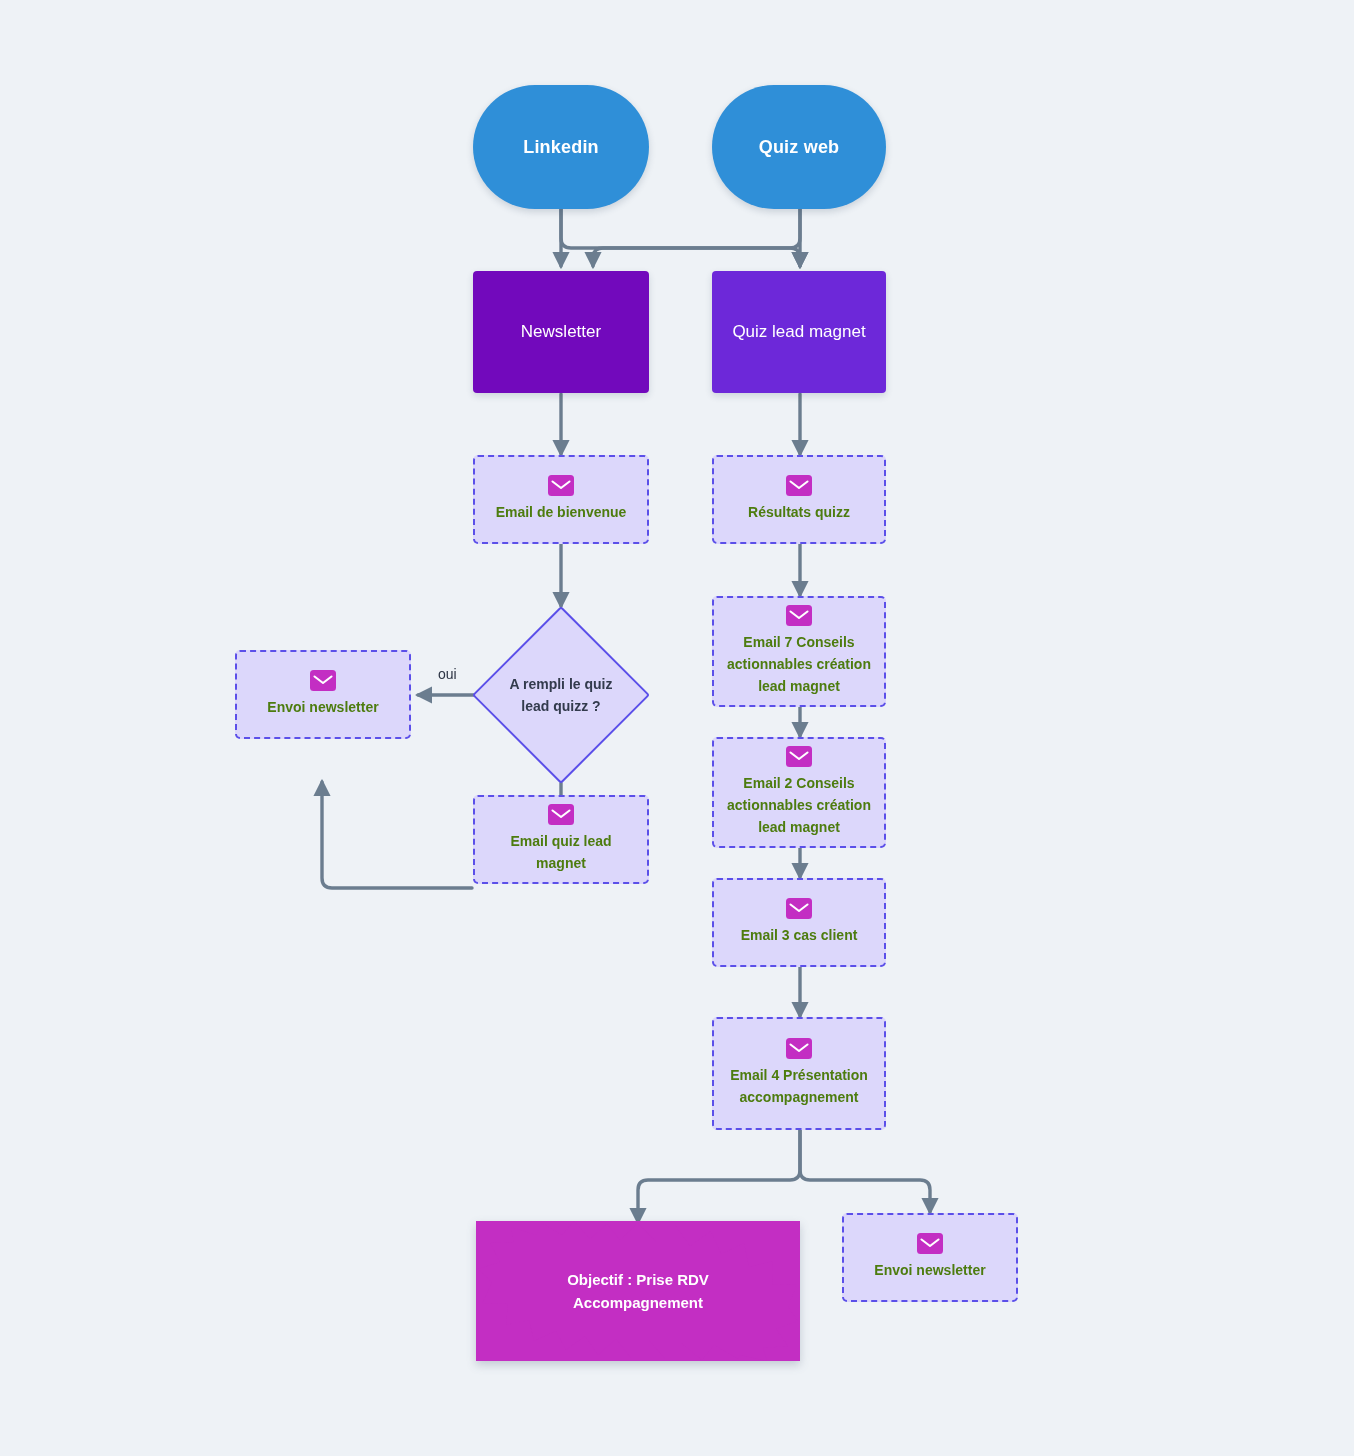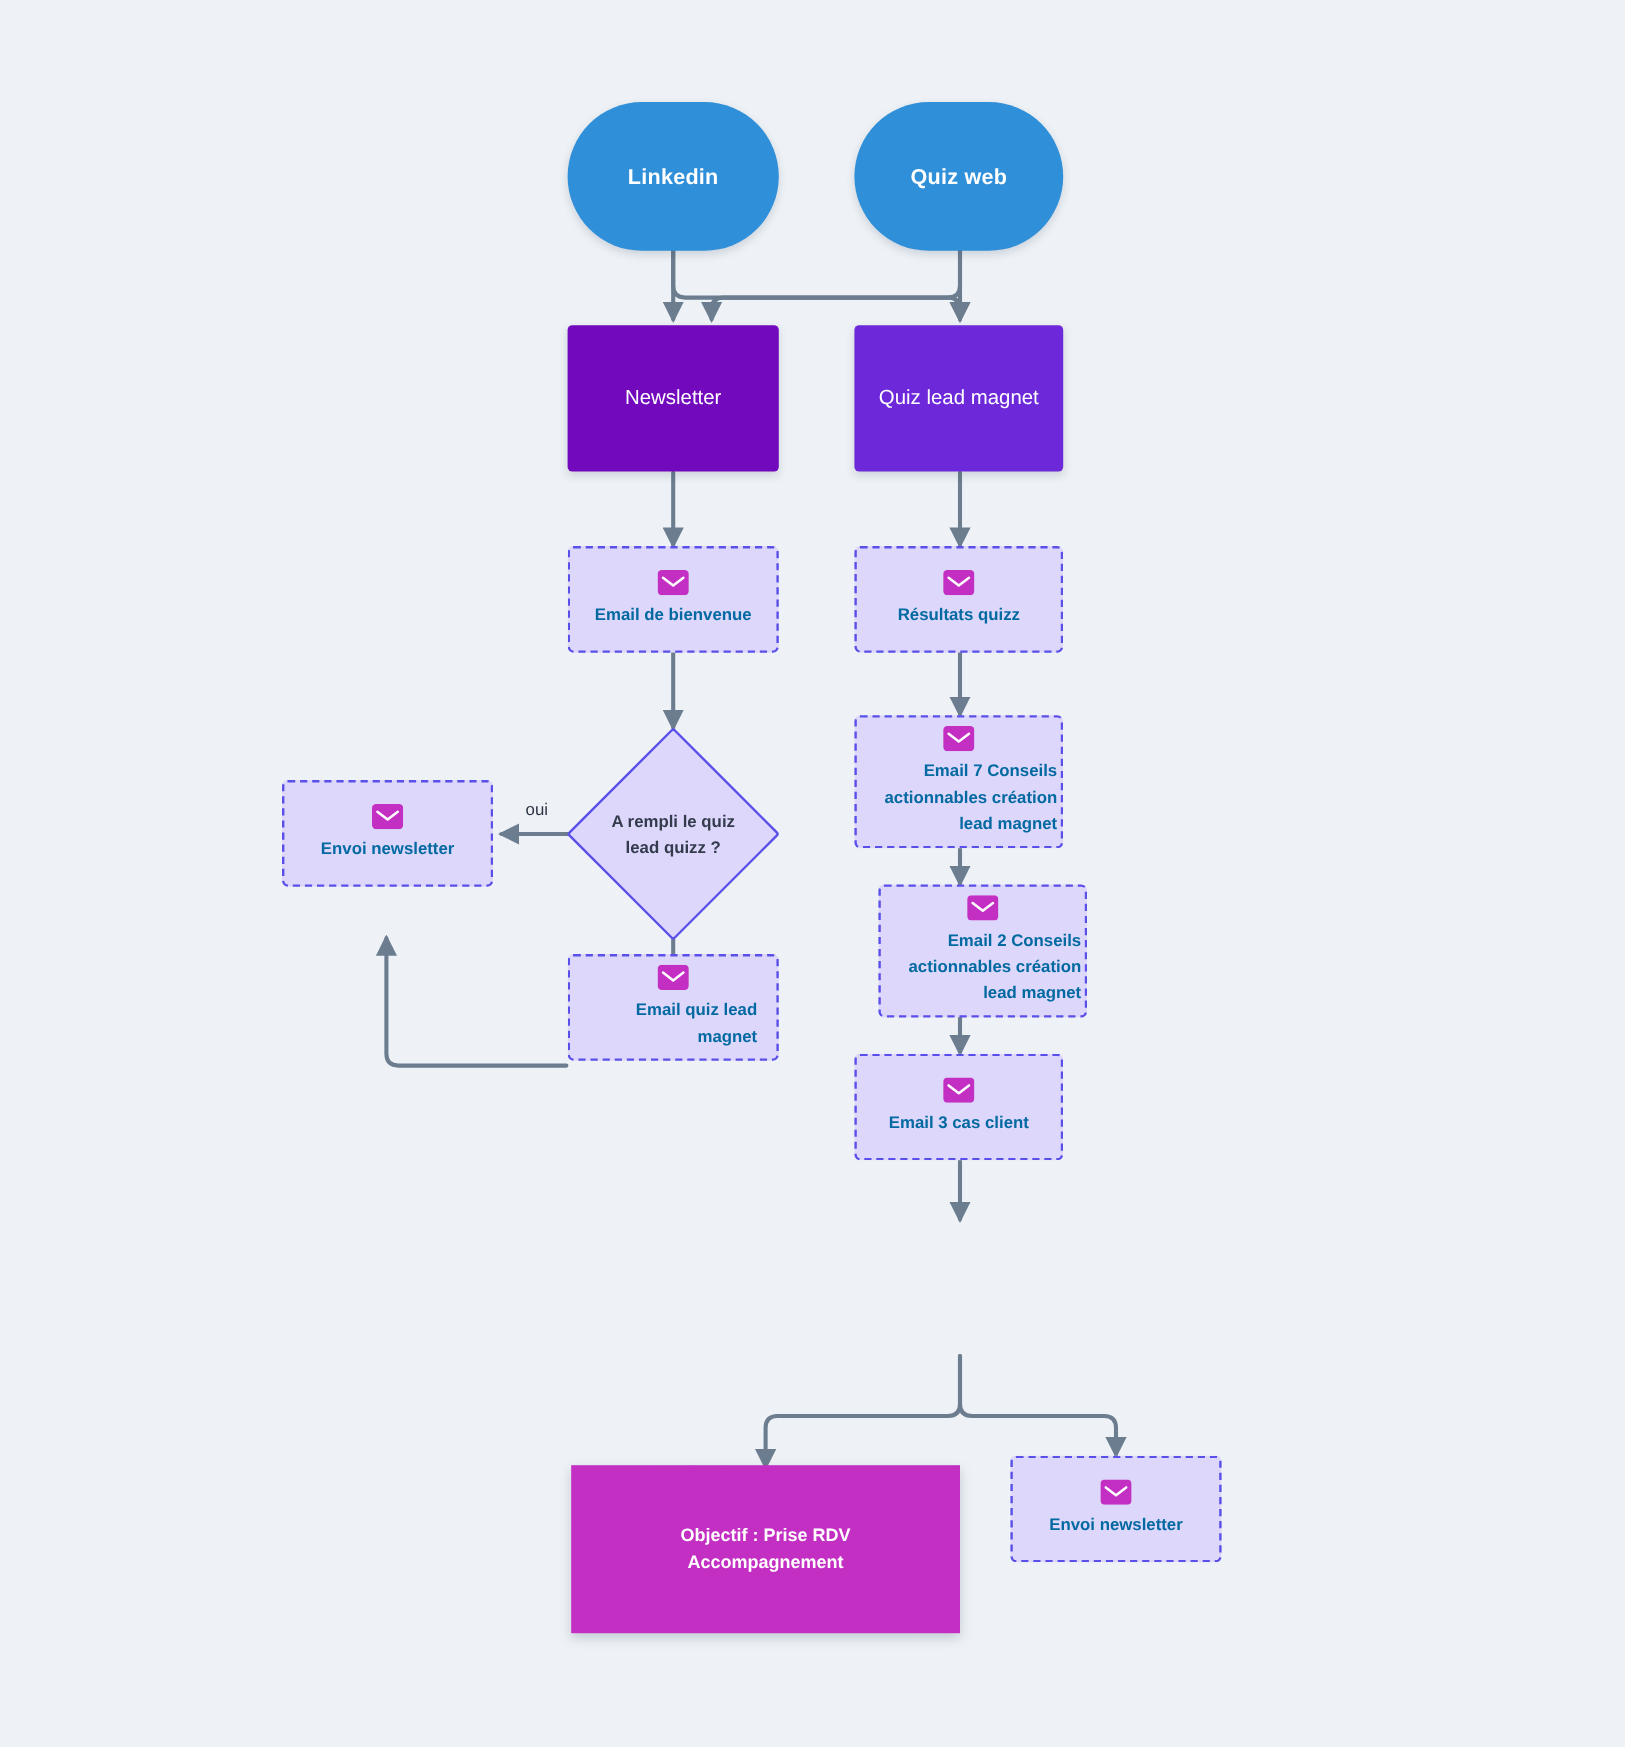--- a/index.html
+++ b/index.html
@@ -60,25 +60,24 @@
   }
   
   .node-email {
     background: #dcd7fb;
     border: 2px dashed #5b4fe9;
     border-radius: 5px;
     padding: 10px 8px;
     gap: 6px;
   }
   .node-email .label {
-    color: #0369a1;
+    color: #4d7c0f;
     font-size: 14px;
     font-weight: bold;
     line-height: 1.55;
-    text-align: right;
   }
   
   .node-decision {
     background: transparent;
     border: none;
   }
   .diamond-shape {
     position: absolute;
     left: 0;
     top: 0;
@@ -247,40 +246,49 @@
   <div class="node node-email" style="left:712px; top:596px; width:174px; height:111px;">
     <span>
       <svg class="mail-icon" viewBox="0 0 26 21" xmlns="http://www.w3.org/2000/svg">
         <rect x="0" y="0" width="26" height="21" rx="3.5" fill="#c32ec3"></rect>
         <path d="M4.5 6.5 L13 13 L21.5 6.5" fill="none" stroke="#ffffff" stroke-width="2.1" stroke-linecap="round" stroke-linejoin="round"></path>
       </svg>
     </span>
     <span class="label" style="width:164px;">Email 7 Conseils actionnables création lead magnet</span>
   </div>
 
-  <div class="node node-email" style="left:732px; top:737px; width:174px; height:111px;">
+  <div class="node node-email" style="left:712px; top:737px; width:174px; height:111px;">
     <span>
       <svg class="mail-icon" viewBox="0 0 26 21" xmlns="http://www.w3.org/2000/svg">
         <rect x="0" y="0" width="26" height="21" rx="3.5" fill="#c32ec3"></rect>
         <path d="M4.5 6.5 L13 13 L21.5 6.5" fill="none" stroke="#ffffff" stroke-width="2.1" stroke-linecap="round" stroke-linejoin="round"></path>
       </svg>
     </span>
     <span class="label" style="width:164px;">Email 2 Conseils actionnables création lead magnet</span>
   </div>
 
   <div class="node node-email" style="left:712px; top:878px; width:174px; height:89px;">
     <span>
       <svg class="mail-icon" viewBox="0 0 26 21" xmlns="http://www.w3.org/2000/svg">
         <rect x="0" y="0" width="26" height="21" rx="3.5" fill="#c32ec3"></rect>
         <path d="M4.5 6.5 L13 13 L21.5 6.5" fill="none" stroke="#ffffff" stroke-width="2.1" stroke-linecap="round" stroke-linejoin="round"></path>
       </svg>
     </span>
     <span class="label">Email 3 cas client</span>
   </div>
 
+  <div class="node node-email" style="left:712px; top:1017px; width:174px; height:113px;">
+    <span>
+      <svg class="mail-icon" viewBox="0 0 26 21" xmlns="http://www.w3.org/2000/svg">
+        <rect x="0" y="0" width="26" height="21" rx="3.5" fill="#c32ec3"></rect>
+        <path d="M4.5 6.5 L13 13 L21.5 6.5" fill="none" stroke="#ffffff" stroke-width="2.1" stroke-linecap="round" stroke-linejoin="round"></path>
+      </svg>
+    </span>
+    <span class="label" style="width:156px;">Email 4 Présentation accompagnement</span>
+  </div>
 
   <div class="node node-star" style="left:476px; top:1221px; width:324px; height:140px;">
     <svg class="star-shape" viewBox="0 0 324 140" preserveAspectRatio="none" xmlns="http://www.w3.org/2000/svg">
       <polygon fill="#c32ec3" points="
         162,2 181,22 199,4 214,25 235,10 245,33 268,22 273,46 297,40 296,64
         321,63 312,86 322,100 300,108 312,125 287,127 291,140 264,134 262,138
         238,124 226,139 205,122 189,138 173,119 155,137 140,118 122,134 109,115
         90,129 80,110 58,120 53,99 30,104 32,82 6,83 16,61 2,48 24,41 14,22
         38,21 35,6 60,14 66,2 86,14 98,0 114,18 131,3 144,19"></polygon>
     </svg>

